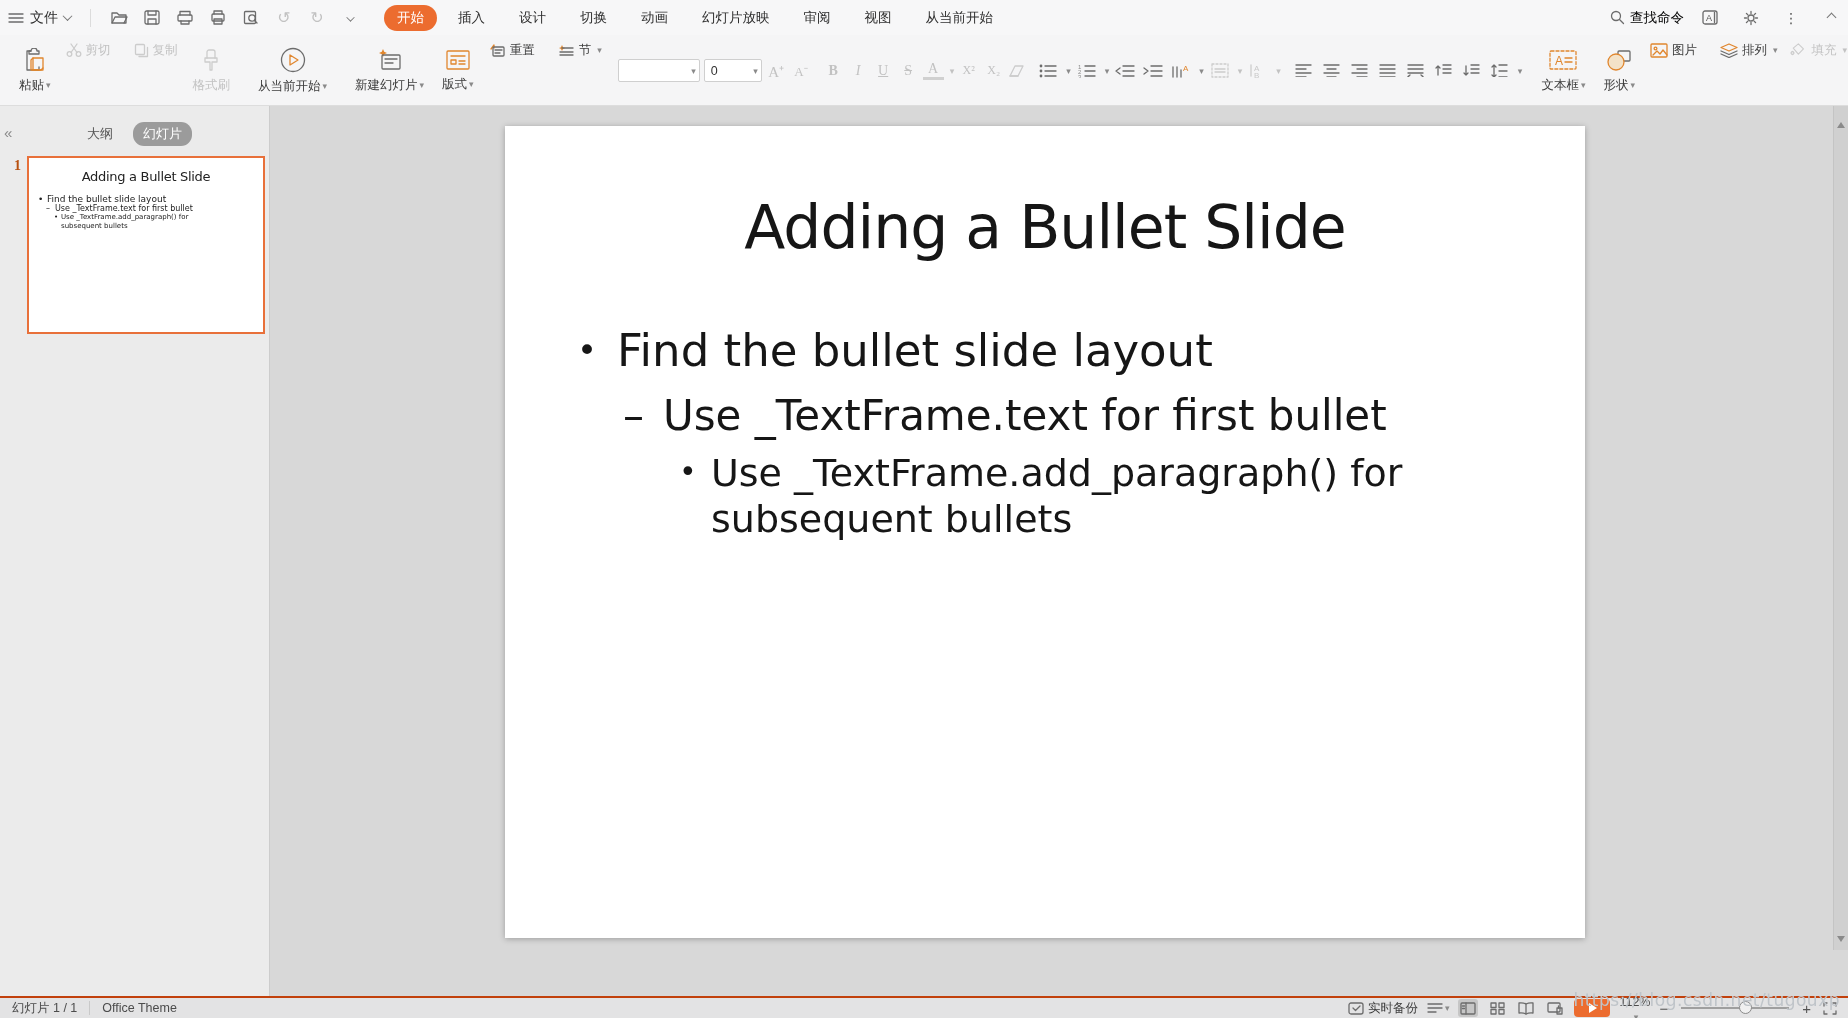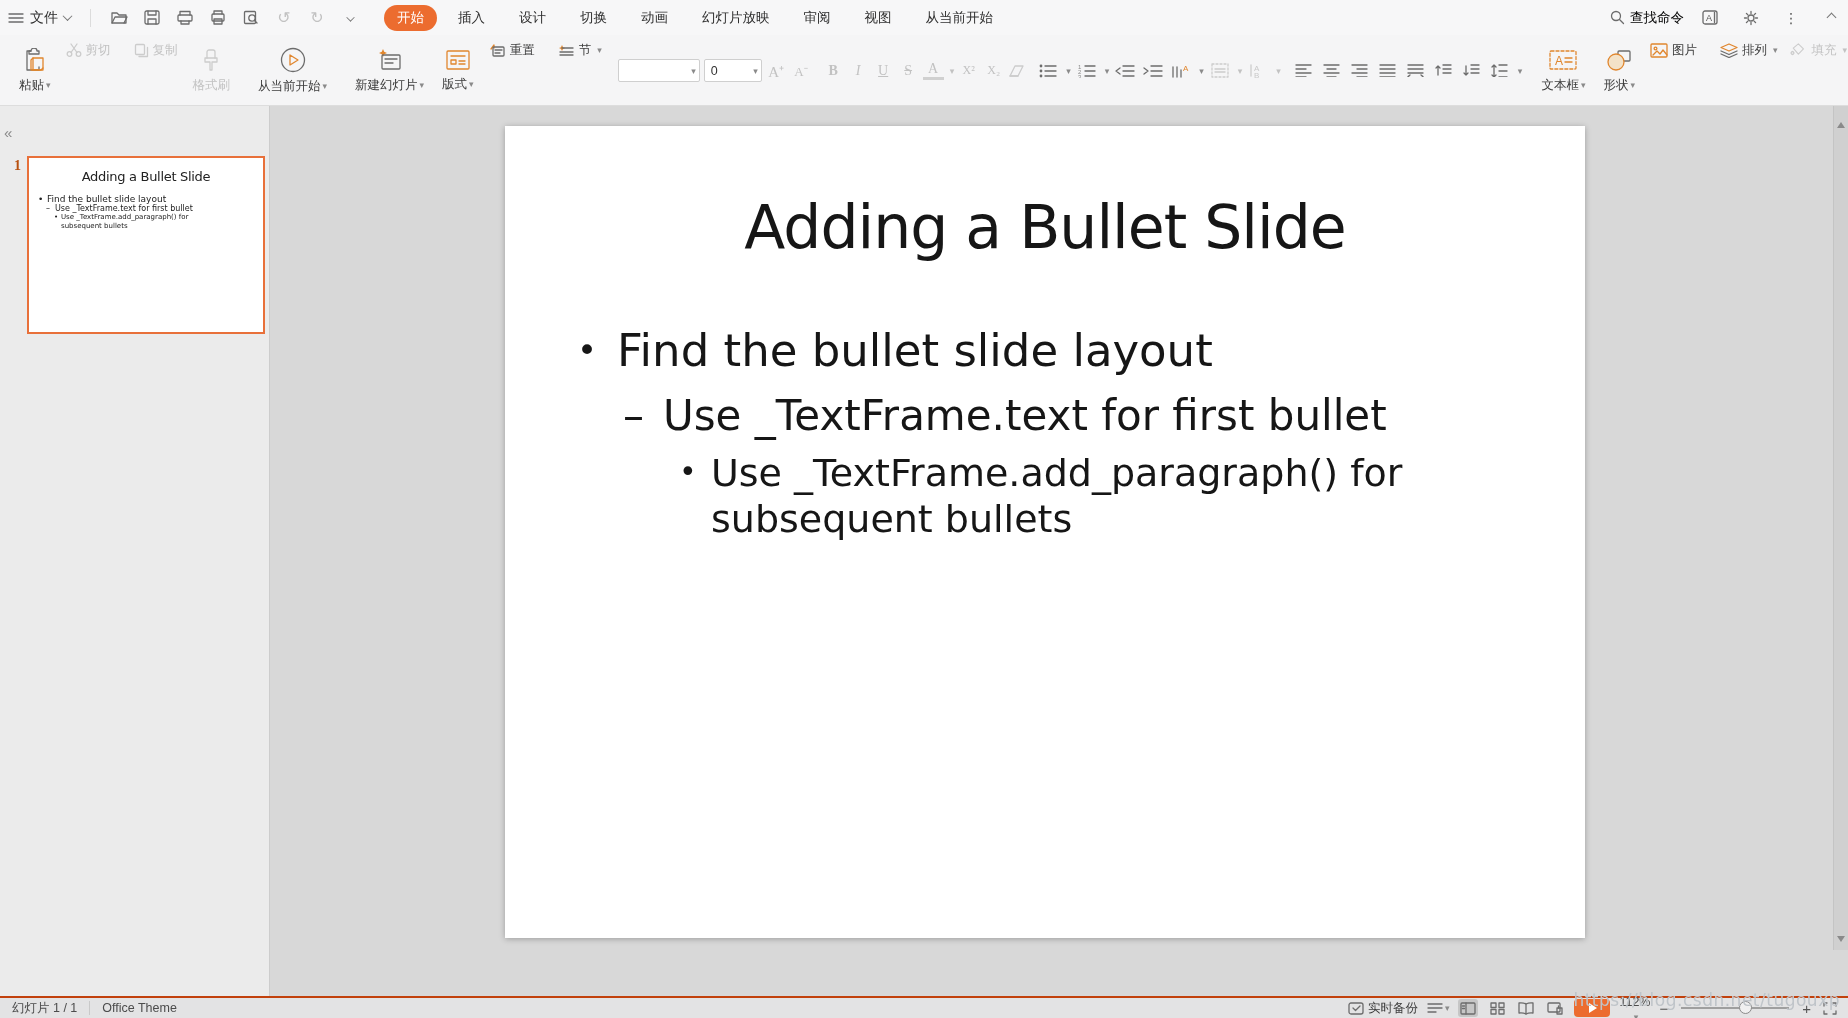--- a/index.html
+++ b/index.html
@@ -726,20 +726,24 @@
     <span class="lbl">
         <span>选择窗格</span>
       </span>
   </div>
 </div>
 
 <div class="workspace">
 
   <div class="sidebar">
     <span class="collapse-panel">«</span>
+    <div class="panel-tabs">
+      <span class="ptab">大纲</span>
+      <span class="ptab active">幻灯片</span>
+    </div>
     <span class="slide-num">1</span>
     <div class="thumb">
       <div class="thumb-title">Adding a Bullet Slide</div>
       <div class="thumb-body">
         <div class="trow t1">
             <span class="mk">•</span>
             <span>Find the bullet slide layout</span>
           </div>
         <div class="trow t2">
             <span class="mk">–</span>

